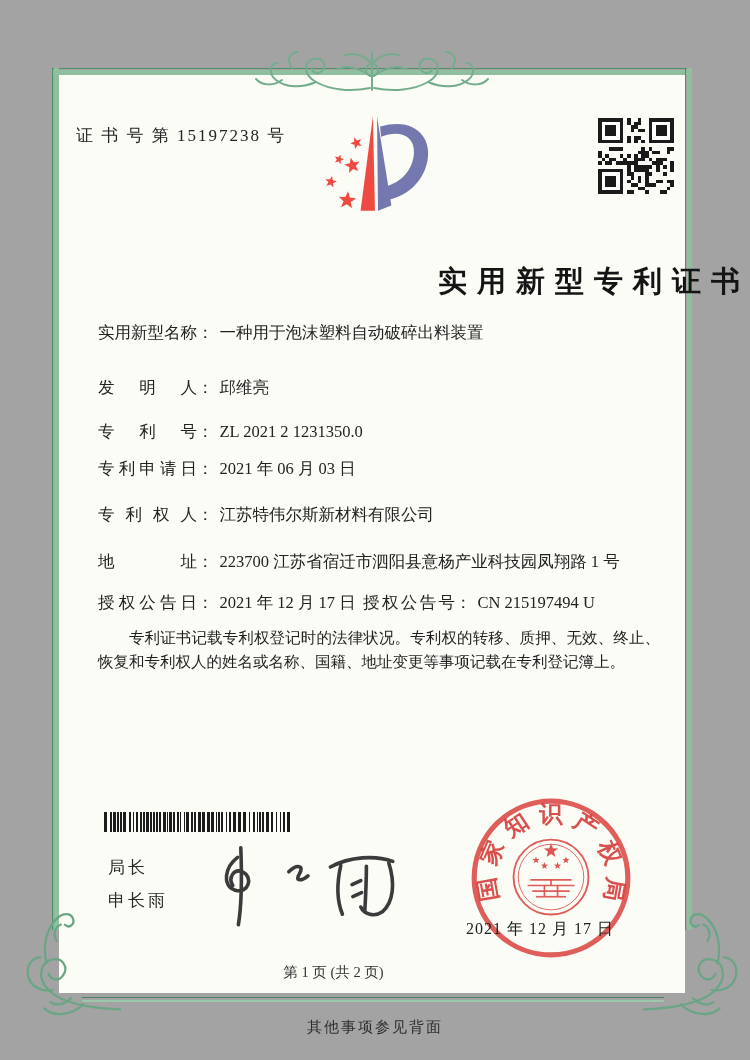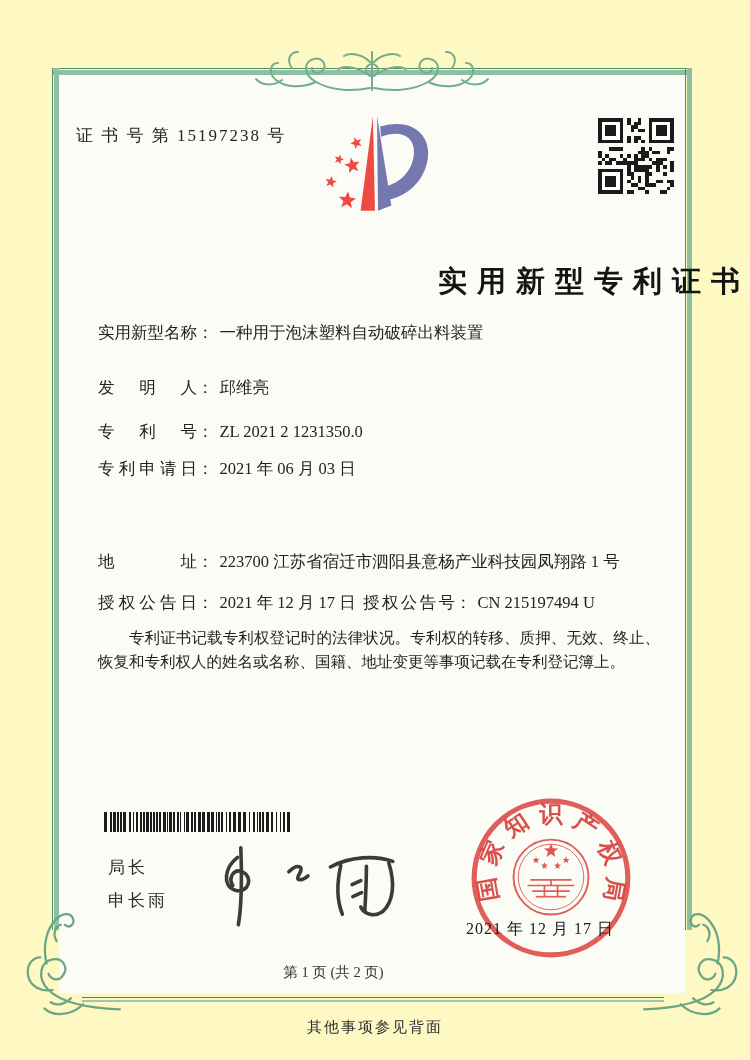--- a/index.html
+++ b/index.html
@@ -1,16 +1,16 @@
 <!DOCTYPE html>
 <html><head>
 <meta charset="utf-8">
 <style>
   html,body{margin:0;padding:0;background:#ffffff;}
-  .page{position:relative;width:750px;height:1060px;background:#fef9c3;overflow:hidden;
+  .page{position:relative;width:750px;height:1060px;background:#a3a3a3;overflow:hidden;
         font-family:"Liberation Serif", serif;color:#2b2b2b;}
   .inner-bg{position:absolute;left:59px;top:75px;width:626px;height:918px;background:#fbfcf6;}
   
   .frame-top{position:absolute;left:52px;top:68px;width:640px;height:7px;
     background:linear-gradient(to bottom,#4e8f6b 0 1px,rgba(0,0,0,0) 1px 2.5px,#8fbf9f 2.5px 7px);}
   .frame-left{position:absolute;left:52px;top:68px;width:7px;height:862px;
     background:linear-gradient(to right,#4e8f6b 0 1px,rgba(0,0,0,0) 1px 2.5px,#8fbf9f 2.5px 7px);}
   .frame-right{position:absolute;left:685px;top:68px;width:7px;height:862px;
     background:linear-gradient(to right,#4e8f6b 0 1px,rgba(0,0,0,0) 1px 2.5px,#8fbf9f 2.5px 7px);}
   .bottom-rule{position:absolute;left:82px;top:997px;width:582px;height:5px;
@@ -242,20 +242,23 @@
   </div>
   <div class="field-row" style="top:377px">
     <span class="lbl">发明人</span><span class="colon">：</span><span>邱维亮</span>
   </div>
   <div class="field-row" style="top:421px">
     <span class="lbl">专利号</span><span class="colon">：</span><span>ZL 2021 2 1231350.0</span>
   </div>
   <div class="field-row" style="top:458px">
     <span class="lbl">专利申请日</span><span class="colon">：</span><span>2021 年 06 月 03 日</span>
   </div>
+  <div class="field-row" style="top:504px">
+    <span class="lbl">专利权人</span><span class="colon">：</span><span>江苏特伟尔斯新材料有限公司</span>
+  </div>
   <div class="field-row" style="top:551px">
     <span class="lbl">地址</span><span class="colon">：</span><span>223700 江苏省宿迁市泗阳县意杨产业科技园凤翔路 1 号</span>
   </div>
   <div class="field-row" style="top:592px">
     <span class="lbl">授权公告日</span><span class="colon">：</span><span>2021 年 12 月 17 日</span>
     <span class="grant-right">
       <span class="lbl2">授权公告号</span><span class="colon">：</span><span>CN 215197494 U</span>
     </span>
   </div>
 

